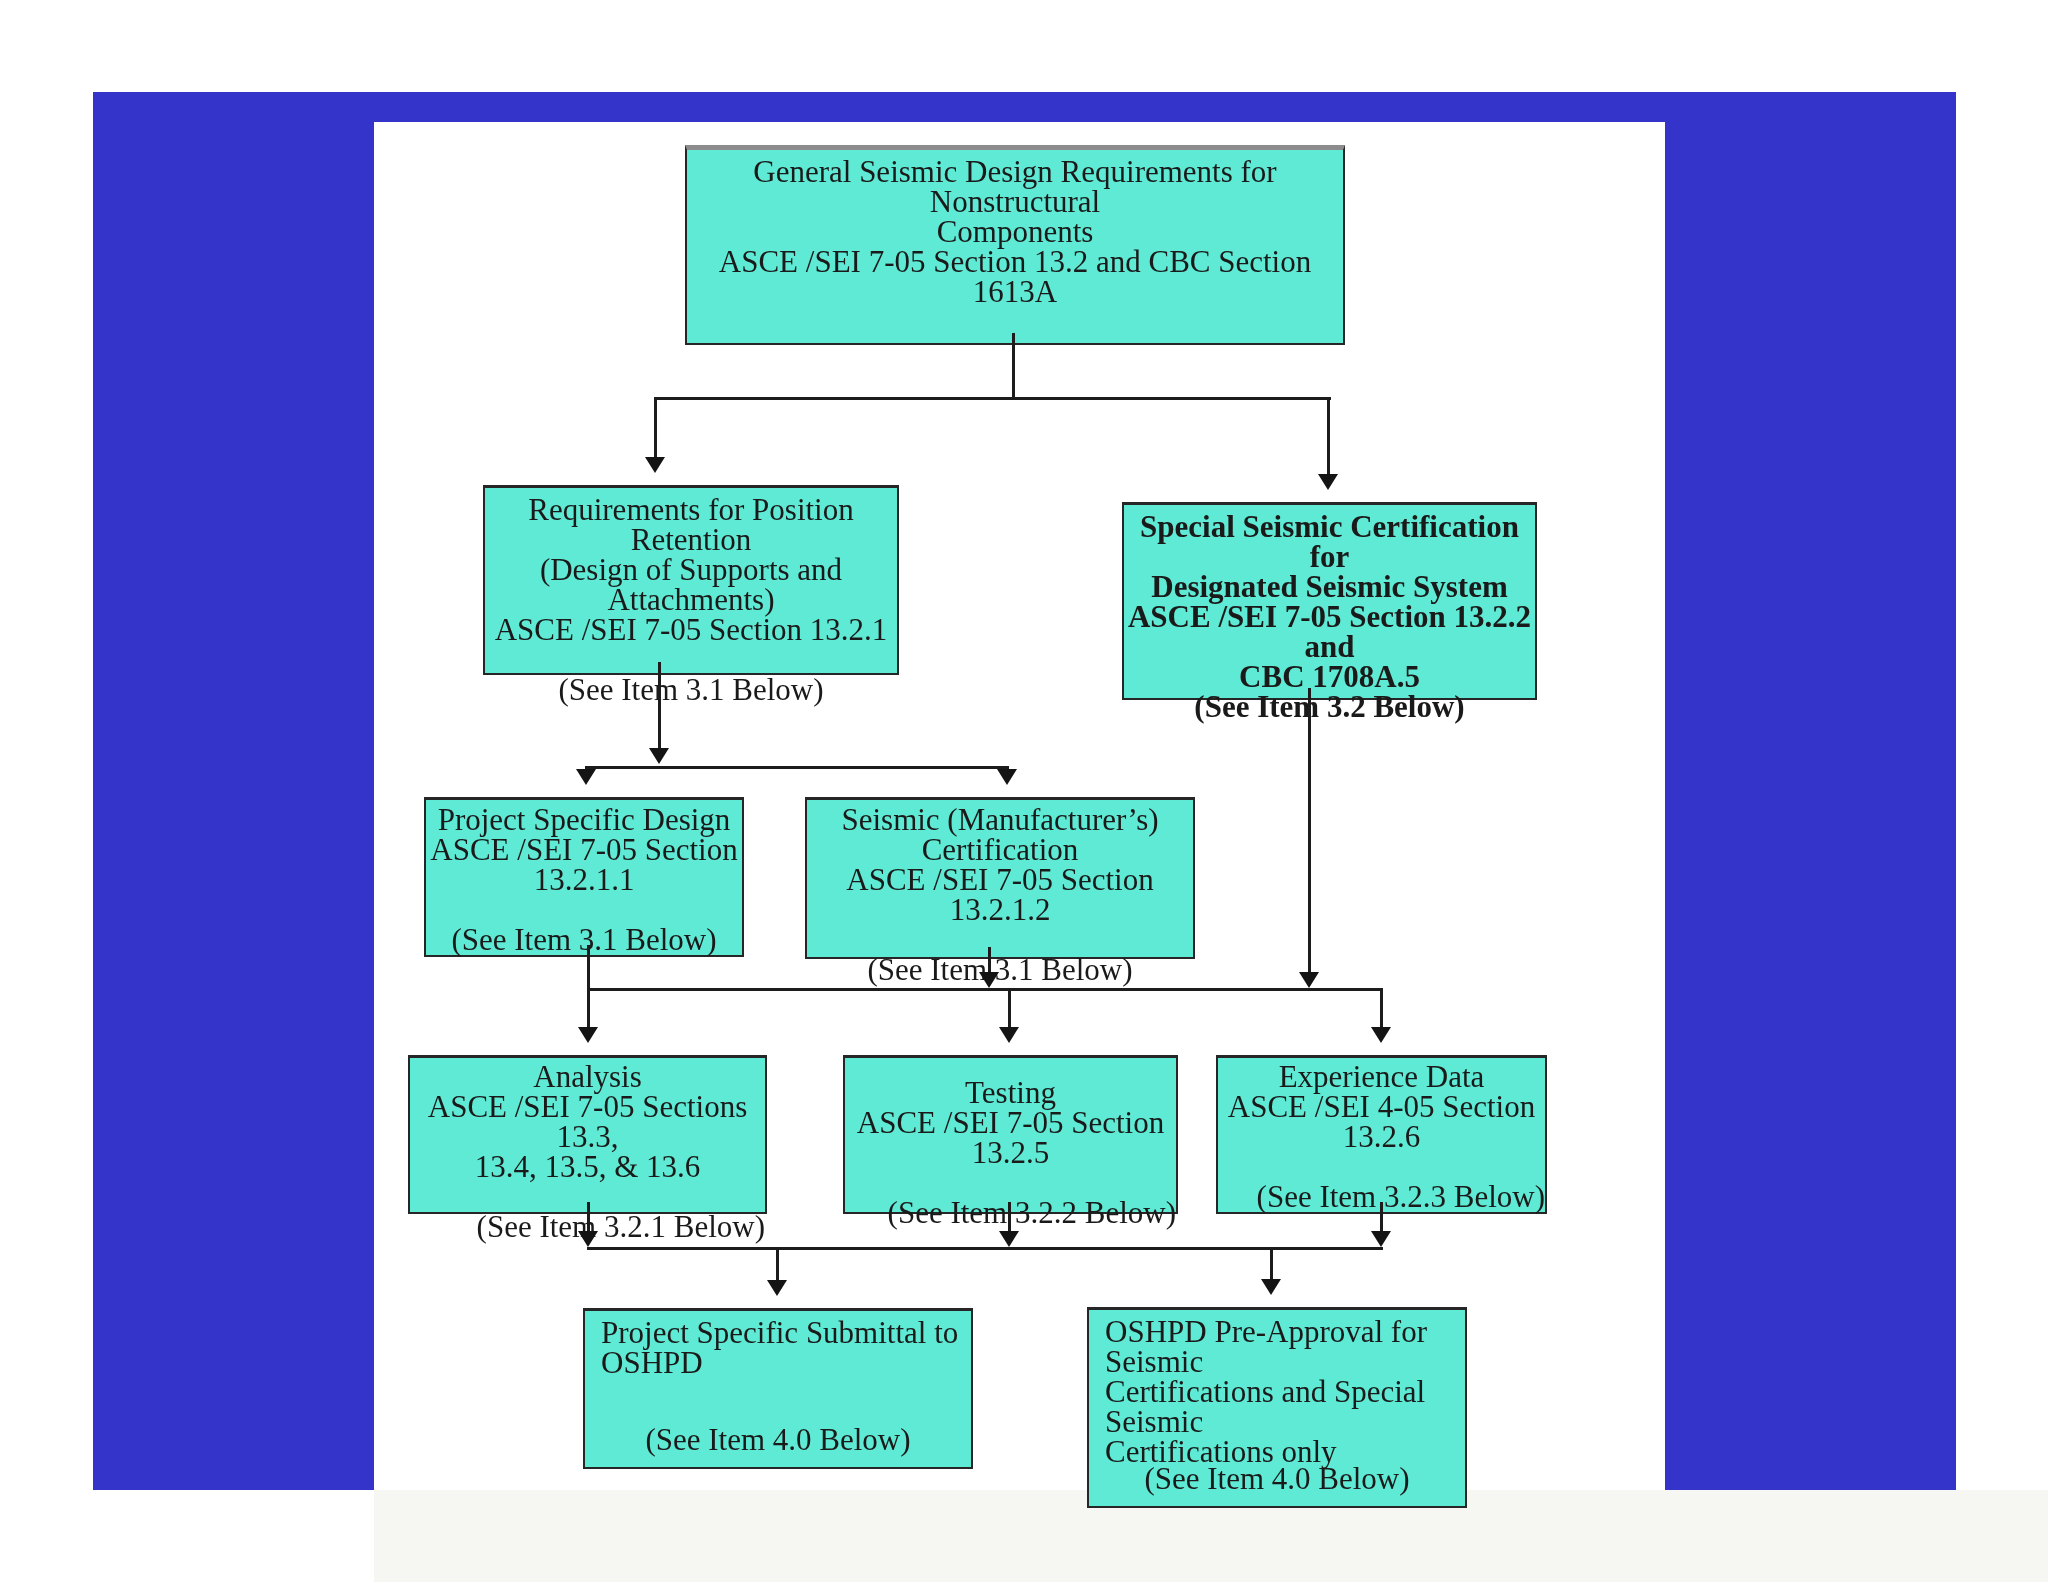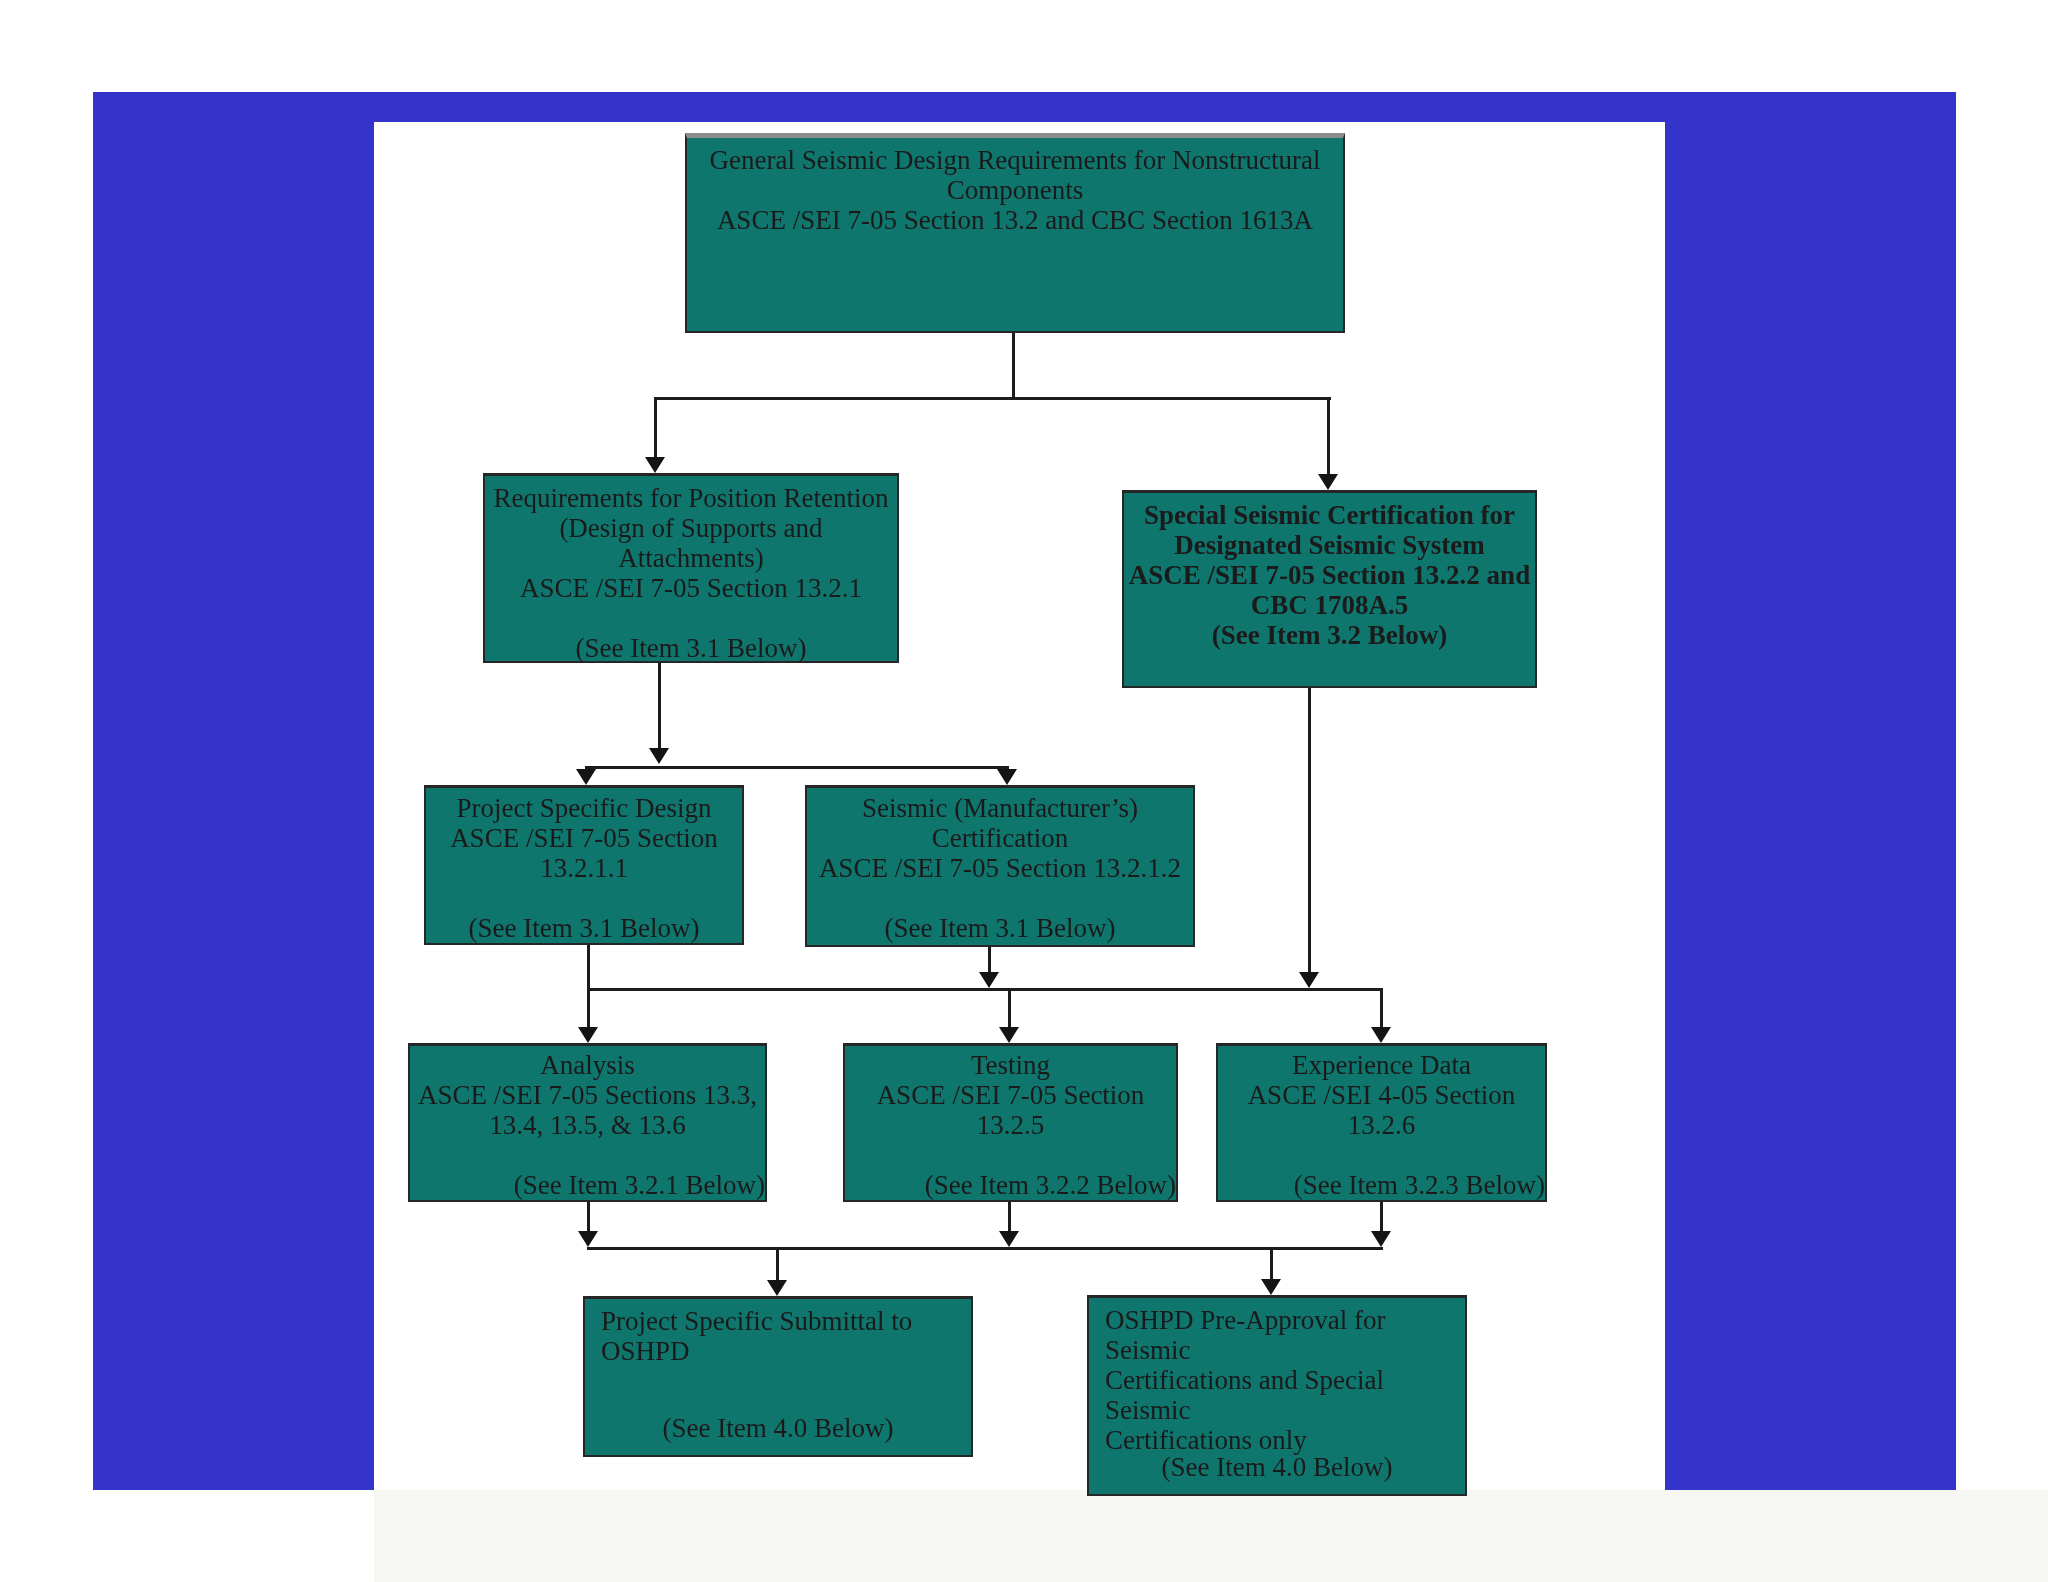--- a/index.html
+++ b/index.html
@@ -10,22 +10,22 @@
     color:#1a1a1a;
   }
   .abs{position:absolute;}
   
   #slide-bg{left:93px;top:92px;width:1863px;height:1398px;background:#3434cb;}
   #paper{left:374px;top:122px;width:1291px;height:1368px;background:#ffffff;}
   #footer-strip{left:374px;top:1490px;width:1674px;height:92px;background:#f6f6f3;}
 
   
   .node{
-    position:absolute;background:#0f766e;border:2px solid #262626;border-top-width:3px;
-    box-sizing:border-box;font-size:27px;line-height:30px;
+    position:absolute;background:#5eead4;border:2px solid #262626;border-top-width:3px;
+    box-sizing:border-box;font-size:31px;line-height:30px;margin-top:12px;
   }
   .node--gray-top{border-top:5px solid #8c8c8c;}
   .node-main{white-space:pre-line;text-align:center;padding-top:7px;}
   .node-see{text-align:center;}
   .gap{margin-top:30px;}
   .nogap{margin-top:0;}
   .see-left{text-align:right;padding-left:10px;}
   .main-left{text-align:left;padding-left:16px;padding-right:0;}
   .see-bottom{position:absolute;left:0;right:0;bottom:12px;text-align:center;}
 
@@ -81,21 +81,21 @@
 </div>
 
 <div class="node" style="left:408px;top:1043px;width:359px;height:159px;">
   <div class="node-main" style="padding-top:4px;">Analysis
 ASCE /SEI 7-05 Sections 13.3,
 13.4, 13.5, &amp; 13.6</div>
   <div class="node-see gap see-left">(See Item 3.2.1 Below)</div>
 </div>
 
 <div class="node" style="left:843px;top:1043px;width:335px;height:159px;">
-  <div class="node-main" style="padding-top:4px;">Testing
+  <div class="node-main" style="padding-top:20px;">Testing
 ASCE /SEI 7-05 Section
 13.2.5</div>
   <div class="node-see gap see-left">(See Item 3.2.2 Below)</div>
 </div>
 
 <div class="node" style="left:1216px;top:1043px;width:331px;height:159px;">
   <div class="node-main" style="padding-top:4px;">Experience Data
 ASCE /SEI 4-05 Section
 13.2.6</div>
   <div class="node-see gap see-left">(See Item 3.2.3 Below)</div>

